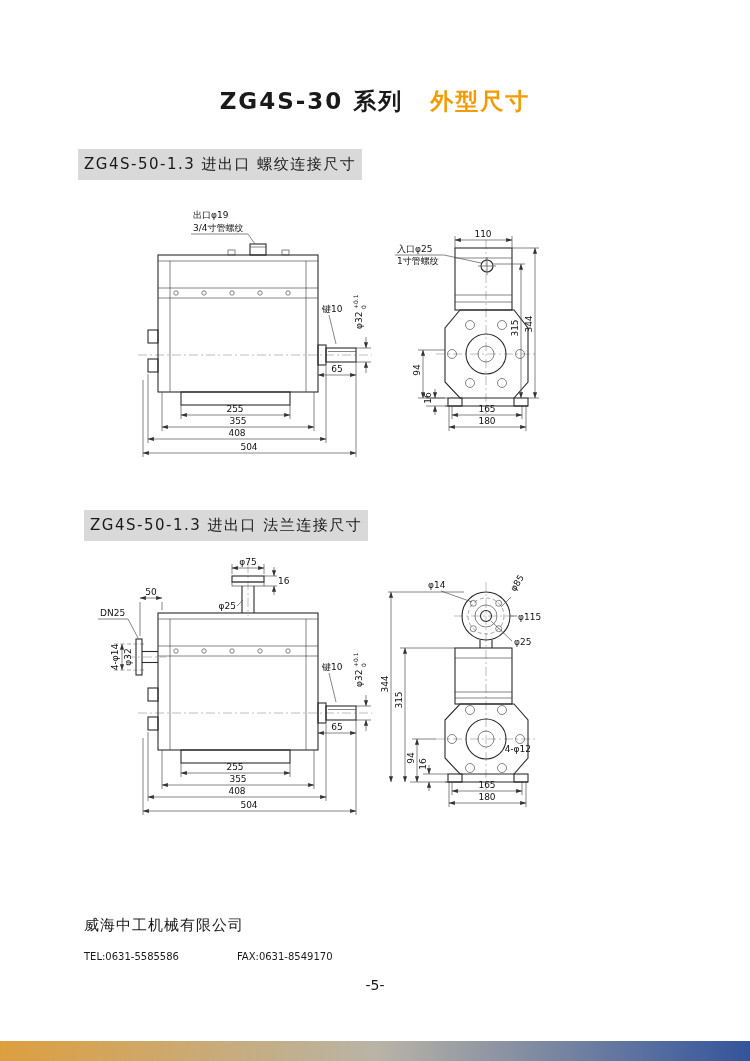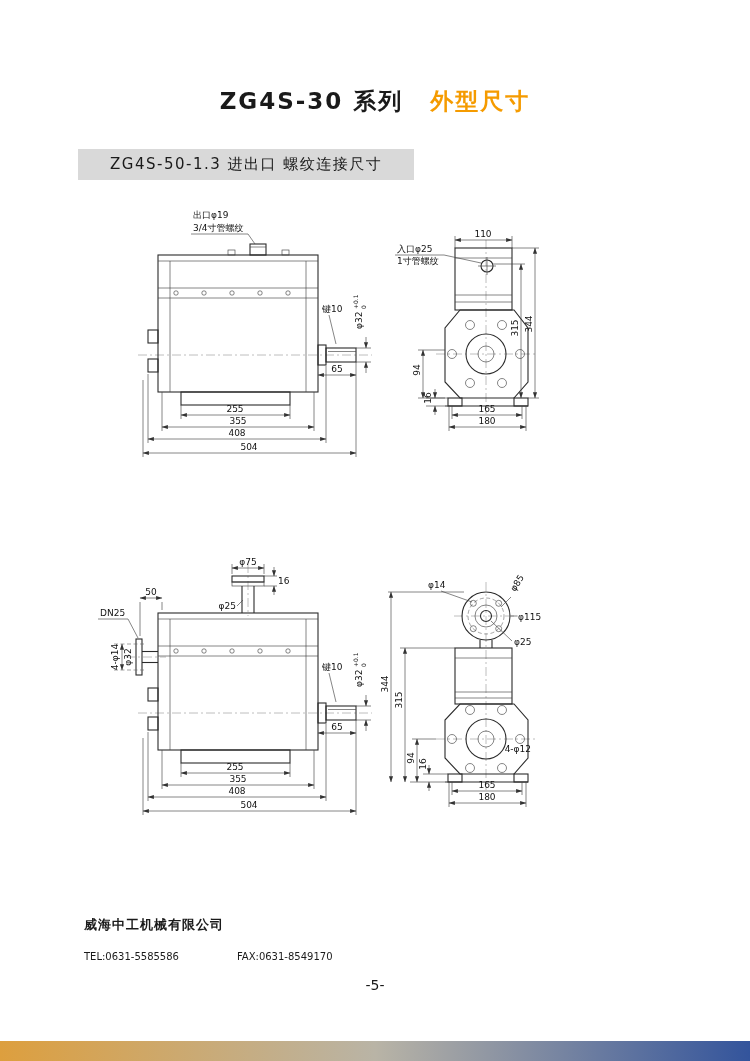--- a/index.html
+++ b/index.html
@@ -2,25 +2,25 @@
 <html style="--accent: #f59b00; --heading_bg: #d9d9d9; --bar_left: #dd9f3e; --bar_mid: #b9b4a6; --bar_right: #33549c;"><head>
 <meta charset="utf-8">
 <style>
   body{margin:0;background:#ffffff}
   .page{position:relative;width:750px;height:1061px;background:#fff;overflow:hidden;
         font-family:"DejaVu Sans","Liberation Sans",sans-serif;color:#1a1a1a}
   .title{position:absolute;top:86px;left:0;width:100%;text-align:center;
          font-size:23px;font-weight:700;letter-spacing:2px}
   .title .accent{color:var(--accent,#f59b00);margin-left:27px}
   .sec{position:absolute;background:var(--heading_bg,#d9d9d9);font-size:15px;
-       letter-spacing:1.5px;padding:6px 32px;white-space:nowrap}
+       letter-spacing:1.5px;padding:6px 6px;white-space:nowrap}
   .sec1{left:78px;top:149px}
   .sec2{left:84px;top:510px}
   .dwg{position:absolute}
-  .company{position:absolute;left:84px;top:916px;font-size:13px;font-weight:700;letter-spacing:1px}
+  .company{position:absolute;left:84px;top:916px;font-size:15px;font-weight:400;letter-spacing:1px}
   .contact{position:absolute;top:951px;left:0;width:100%;height:20px;font-size:10px}
   .contact .tel{position:absolute;left:84px}
   .contact .fax{position:absolute;left:237px}
   .contact .web{position:absolute;left:458px}
   .pageno{position:absolute;top:977px;left:0;width:100%;text-align:center;font-size:14px}
   .bar{position:absolute;left:0;bottom:0;width:100%;height:20px;
        background:linear-gradient(90deg,var(--bar_left,#dd9f3e),var(--bar_mid,#b9b4a6) 50%,var(--bar_right,#33549c))}
   
   .o{fill:none;stroke:#2b2b2b;stroke-width:1.1}
   .t{fill:none;stroke:#444;stroke-width:.65}
@@ -185,20 +185,21 @@
       <line class="d" x1="374" y1="217" x2="444" y2="217" marker-start="url(#ar)" marker-end="url(#ar)"></line>
       <text class="m" x="409" y="214">165</text>
 
       <line class="t" x1="371" y1="208" x2="371" y2="233"></line>
       <line class="t" x1="448" y1="208" x2="448" y2="233"></line>
       <line class="d" x1="371" y1="229" x2="448" y2="229" marker-start="url(#ar)" marker-end="url(#ar)"></line>
       <text class="m" x="409" y="226">180</text>
     </g>
   </svg>
 
+  <div class="sec sec2">ZG4S-50-1.3 进出口 法兰连接尺寸</div>
 
   <svg class="dwg" style="left:78px;top:552px" width="480" height="268" viewBox="0 0 480 268">
 
     <g>
       <line class="cl" x1="60" y1="161" x2="294" y2="161"></line>
       <rect class="o" x="80" y="61" width="160" height="137"></rect>
       <line class="t" x1="80" y1="67" x2="240" y2="67"></line>
       <line class="t" x1="92" y1="67" x2="92" y2="198"></line>
       <line class="t" x1="228" y1="67" x2="228" y2="198"></line>
       <line class="t" x1="80" y1="94" x2="240" y2="94"></line>

